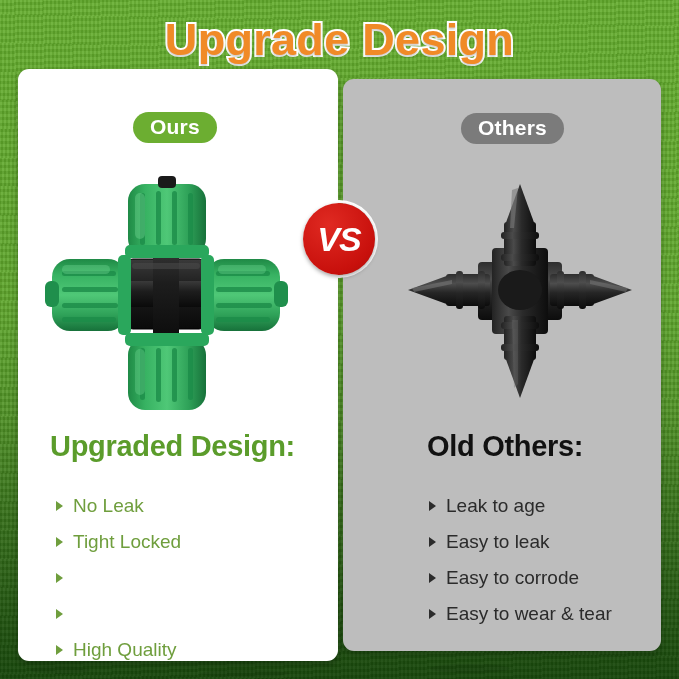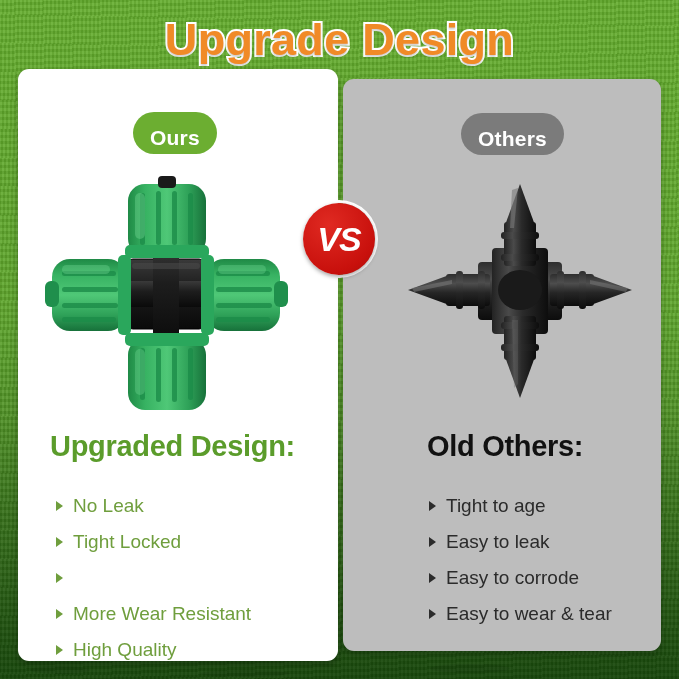--- a/index.html
+++ b/index.html
@@ -36,21 +36,21 @@
   }
   #panel-others{
     position:absolute;left:343px;top:79px;width:318px;height:572px;
     background:#bdbdbd;border-radius:11px;
     box-shadow:0 3px 7px rgba(0,0,0,.22);
   }
   
   .badge{
     position:absolute;border-radius:999px;color:#fff;font-weight:bold;
     font-size:21px;line-height:26px;text-align:center;
-    padding:13px 17px 3px 17px;letter-spacing:.2px;
+    padding:2px 17px 3px 17px;letter-spacing:.2px;
   }
   #badge-ours{left:133px;top:112px;background:#6cae31;}
   #badge-others{left:461px;top:113px;background:#7b7b7b;}
   
   .product{position:absolute;}
   
   #vs-badge{
     position:absolute;left:303px;top:203px;width:72px;height:72px;border-radius:50%;
     background:radial-gradient(circle at 36% 30%, #e02a22 0%, #c8100c 70%, #a80c09 100%);
     box-shadow:0 2px 4px rgba(0,0,0,.35), 0 0 0 3px #ffffff;
@@ -174,21 +174,20 @@
       </li>
     <li>
         <span class="tri"></span>
         <span>Tight Locked</span>
       </li>
     <li>
         <span class="tri"></span>
       </li>
     <li>
         <span class="tri"></span>
-        <span>More Wear Resistant</span>
       </li>
     <li>
         <span class="tri"></span>
         <span>High Quality</span>
       </li>
   </ul>
 
   <div id="panel-others"></div>
 
   <div class="badge" id="badge-others">Others</div>
@@ -244,21 +243,21 @@
       <rect x="179" y="101" width="7" height="38" rx="3"></rect>
     </g>
     <path d="M190 110 L228 118 L226 122 L190 114 Z" fill="#7a7a7a" opacity=".5"></path>
   </svg>
 
   <div class="sec-heading" id="heading-others">Old Others:</div>
 
   <ul class="flist" id="list-others">
     <li>
         <span class="tri"></span>
-        <span>Tight to age</span>
+        <span>Leak to age</span>
       </li>
     <li>
         <span class="tri"></span>
         <span>Easy to leak</span>
       </li>
     <li>
         <span class="tri"></span>
         <span>Easy to corrode</span>
       </li>
     <li>

